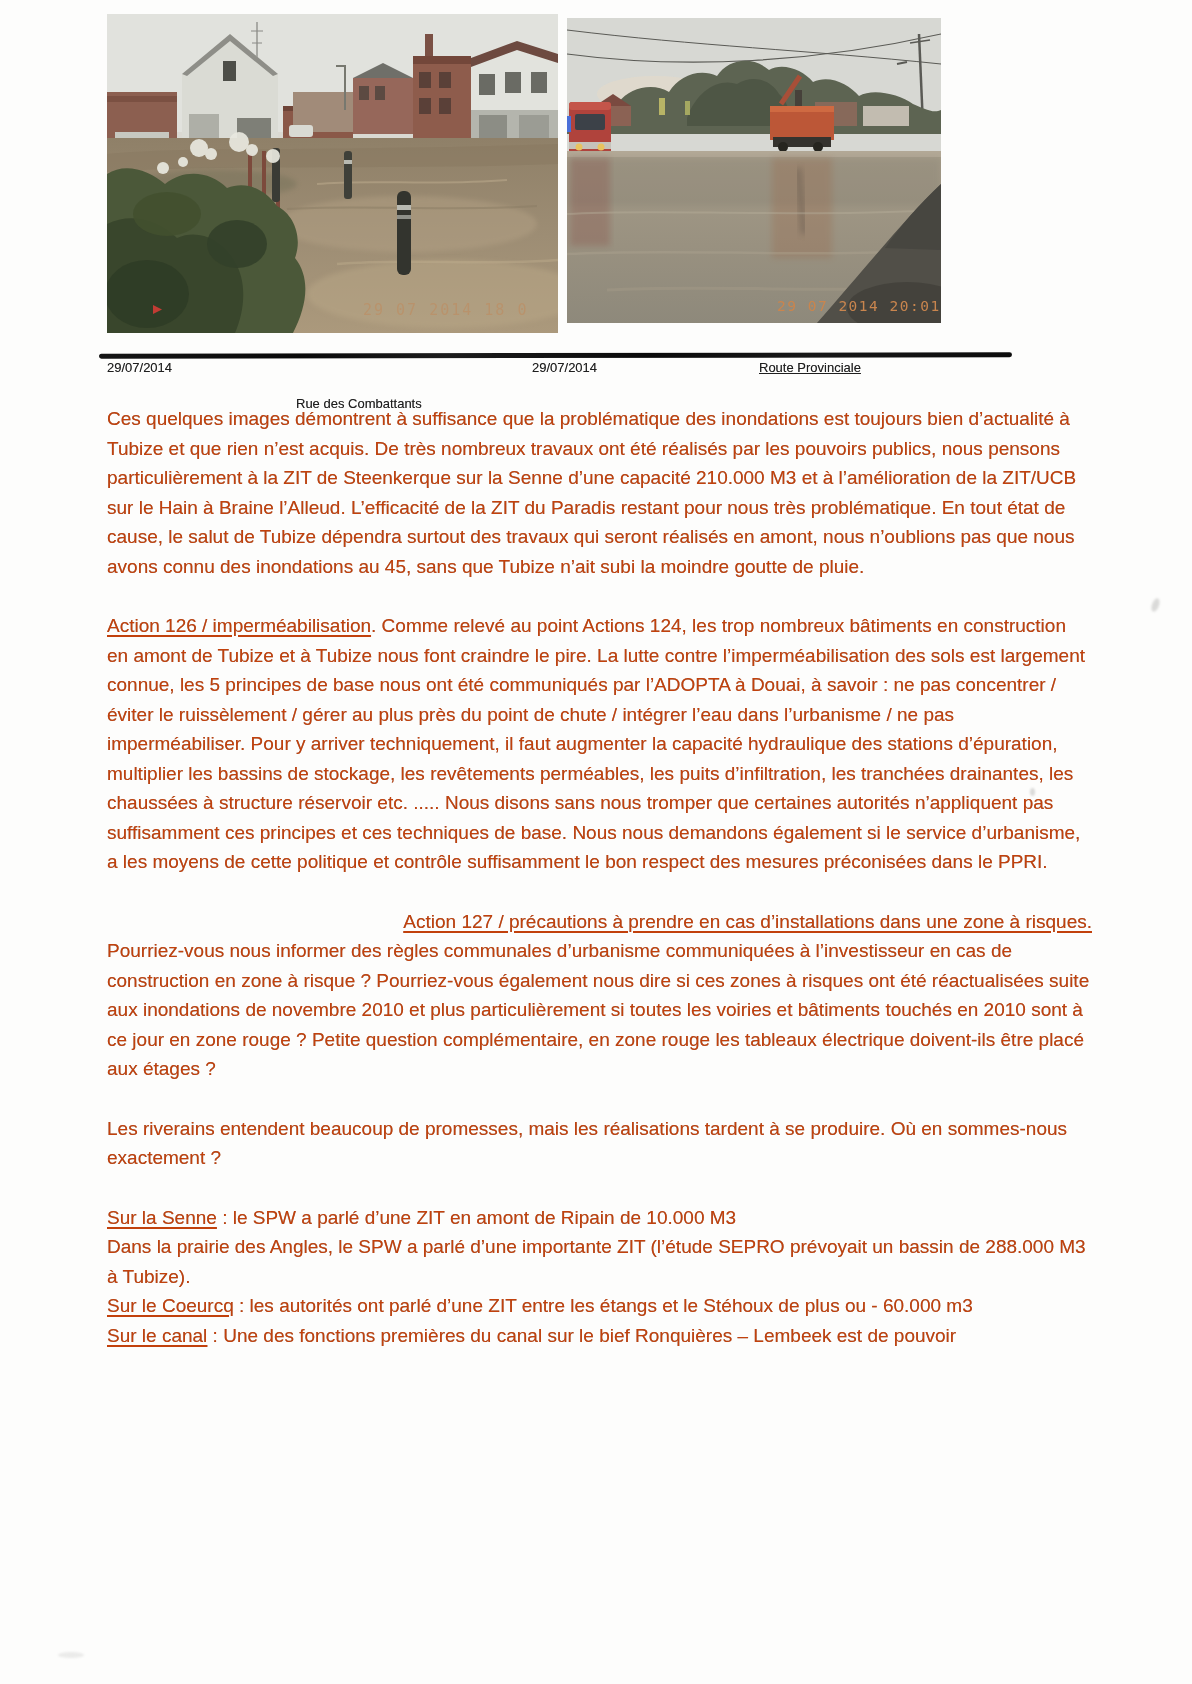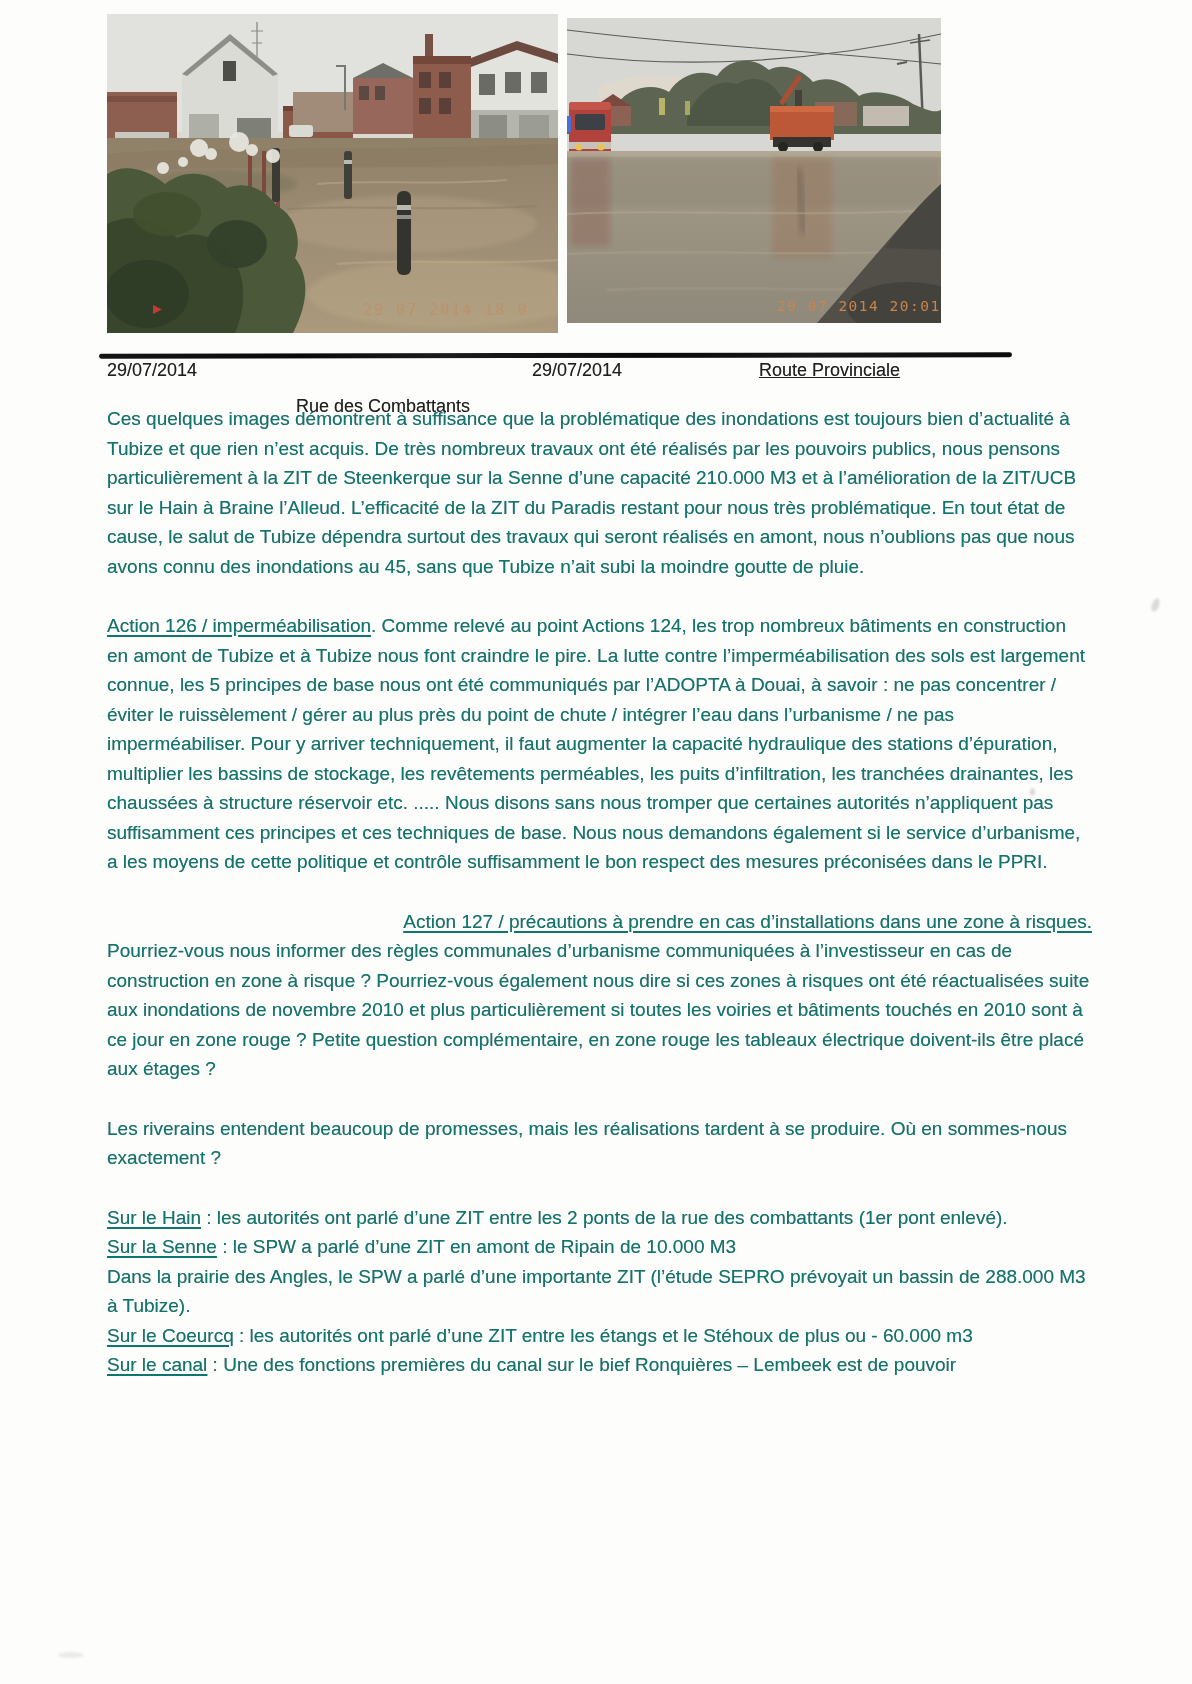--- a/index.html
+++ b/index.html
@@ -12,27 +12,27 @@
   .photo{position:absolute;overflow:hidden;}
   .photo svg{display:block;width:100%;height:100%;}
   .photo-left{left:107px;top:14px;width:451px;height:319px;}
   .photo-right{left:567px;top:18px;width:374px;height:305px;}
   .scan-line{
     position:absolute;left:99px;top:353px;width:913px;height:5px;
     background:linear-gradient(90deg,#151515 0%,#090909 22%,#1c1c1c 38%,#0a0a0a 60%,#181818 78%,#0c0c0c 100%);
     border-radius:3px;transform:rotate(-0.08deg);
   }
   
-  .cap{position:absolute;top:360px;font-size:18px;color:#1f1f1f;white-space:nowrap;
+  .cap{position:absolute;top:360px;font-size:13px;color:#1f1f1f;white-space:nowrap;
        text-shadow:0 0 .5px rgba(30,30,30,.5);}
   .cap-1{left:107px;} .cap-2{left:296px;margin-top:36px;} .cap-3{left:532px;} .cap-4{left:759px;text-decoration:underline;}
   
   .body-text{
     position:absolute;left:107px;top:404px;width:985px;
-    font-size:19px;line-height:29.5px;color:#0f766e;
+    font-size:19px;line-height:29.5px;color:#c2410c;
     text-shadow:0 0 .5px rgba(35,35,35,.45);
   }
   .para{margin:0 0 30px 0;}
   .u{text-decoration:underline;text-decoration-thickness:1.5px;text-underline-offset:3px;}
   .hblock{display:block;text-align:right;}
   .zit-item{margin:0;}
   
   .smudge{position:absolute;background:#9a9a98;border-radius:50%;opacity:.35;filter:blur(1px);}
   .smudge-1{left:1152px;top:598px;width:7px;height:14px;transform:rotate(20deg);}
   .smudge-2{left:1030px;top:788px;width:5px;height:8px;}
@@ -257,21 +257,20 @@
 
     <p class="para">Ces quelques images démontrent à suffisance que la problématique des inondations est toujours bien d’actualité à Tubize et que rien n’est acquis. De très nombreux travaux ont été réalisés par les pouvoirs publics, nous pensons particulièrement à la ZIT de Steenkerque sur la Senne d’une capacité 210.000 M3 et à l’amélioration de la ZIT/UCB sur le Hain à Braine l’Alleud. L’efficacité de la ZIT du Paradis restant pour nous très problématique. En tout état de cause, le salut de Tubize dépendra surtout des travaux qui seront réalisés en amont, nous n’oublions pas que nous avons connu des inondations au 45, sans que Tubize n’ait subi la moindre goutte de pluie.</p>
 
     <p class="para"><span class="u">Action 126 / imperméabilisation</span><span>. Comme relevé au point Actions 124, les trop nombreux bâtiments en construction en amont de Tubize et à Tubize nous font craindre le pire. La lutte contre l’imperméabilisation des sols est largement connue, les 5 principes de base nous ont été communiqués par l’ADOPTA à Douai, à savoir : ne pas concentrer / éviter le ruissèlement / gérer au plus près du point de chute / intégrer l’eau dans l’urbanisme / ne pas imperméabiliser. Pour y arriver techniquement,  il faut augmenter la capacité hydraulique des stations d’épuration, multiplier les bassins de stockage, les revêtements perméables, les puits d’infiltration, les tranchées drainantes, les chaussées à structure réservoir etc. ..... Nous disons sans nous tromper que certaines autorités n’appliquent pas suffisamment ces principes et ces techniques de base. Nous nous demandons également si le service d’urbanisme, a les moyens de cette politique et  contrôle suffisamment le bon respect des mesures préconisées dans le PPRI.</span></p>
 
     <p class="para"><span class="u hblock">Action 127 / précautions à prendre en cas d’installations dans une zone à risques.</span><span>Pourriez-vous nous informer des règles communales d’urbanisme communiquées à l’investisseur en cas de construction en zone à risque ? Pourriez-vous également nous dire si ces zones à risques ont été réactualisées suite aux inondations de novembre 2010 et plus particulièrement si toutes les voiries et bâtiments touchés en 2010 sont à ce jour en zone rouge ? Petite question complémentaire, en zone rouge les tableaux électrique doivent-ils être placé aux étages ?</span></p>
 
     <p class="para"><span>Les  riverains entendent beaucoup de promesses, mais les réalisations tardent à se produire. Où en sommes-nous exactement ?</span></p>
 
     <div>
-      <div class="zit-item"><span class="u">Sur le Hain</span><span> : les autorités ont parlé d’une ZIT entre les 2 ponts de la rue des combattants (1er pont enlevé).</span></div>
       <div class="zit-item"><span class="u">Sur la Senne</span><span> : le SPW a parlé d’une ZIT en amont de Ripain de 10.000 M3</span></div>
       <div class="zit-item"><span>Dans la prairie des Angles, le SPW a parlé d’une importante ZIT (l’étude SEPRO prévoyait un bassin de 288.000 M3 à Tubize).</span></div>
       <div class="zit-item"><span class="u">Sur le Coeurcq</span><span> : les autorités ont parlé d’une ZIT entre les étangs et le Stéhoux de plus ou - 60.000 m3</span></div>
       <div class="zit-item"><span class="u">Sur le canal</span><span> : Une des fonctions premières du canal sur le bief Ronquières – Lembeek est de pouvoir</span></div>
     </div>
 
   </div>
 
   <div class="smudge smudge-1"></div>
   <div class="smudge smudge-2"></div>

